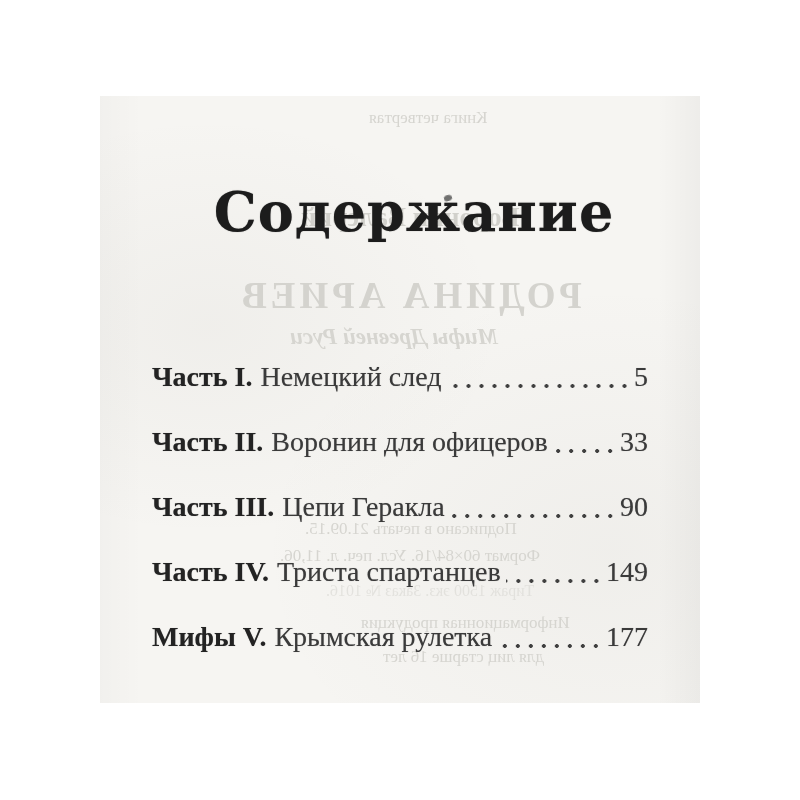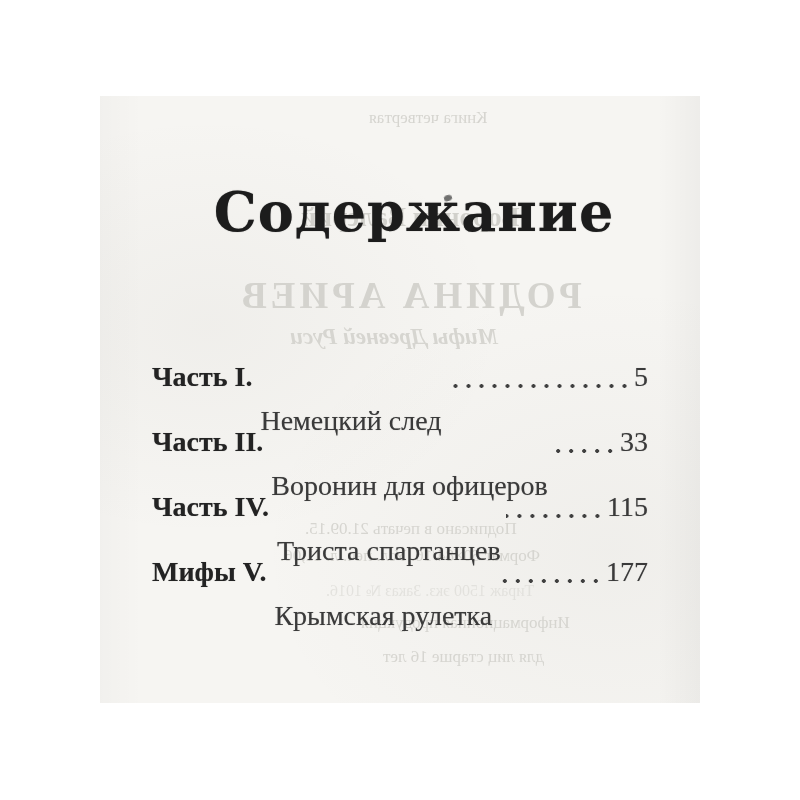--- a/index.html
+++ b/index.html
@@ -41,21 +41,21 @@
     position:absolute; top:42px; left:0; width:100%;
     text-align:center; transform:translateX(14px);
     font-family:"DejaVu Serif", serif; font-weight:bold;
     font-size:54px; line-height:60px; letter-spacing:1px;
     color:#1c1c1c; text-shadow:0 0 1px rgba(0,0,0,0.45);margin-top:44px;
   }
 
   
   .toc { position:absolute; top:266px; left:52px; right:52px; }
   .row {
-    display:flex; align-items:flex-start;
+    display:flex; align-items:flex-end;
     height:30px; margin-bottom:35px;
     font-size:28px; line-height:30px;
     color:#3a3a3a; text-shadow:0 0 0.8px rgba(60,60,60,0.45);
   }
   .part { font-weight:700; color:#232323; margin-right:8px; white-space:nowrap; }
   .etitle { white-space:nowrap;margin-top:44px; }
   .dots {
     flex:1 1 auto; align-self:flex-end;
     height:8px; margin:0 0 2px 5px; min-width:20px;
     background-image: radial-gradient(circle at 3px 4px, #3f3f3f 1.7px, rgba(0,0,0,0) 2.2px);
@@ -100,26 +100,32 @@
         <span class="pnum">5</span>
       </div>
 
       <div class="row">
         <span class="part">Часть II.</span>
         <span class="etitle">Воронин для офицеров</span>
         <span class="dots"></span>
         <span class="pnum">33</span>
       </div>
 
+      <div class="row">
+        <span class="part">Часть III.</span>
+        <span class="etitle">Цепи Геракла</span>
+        <span class="dots"></span>
+        <span class="pnum">90</span>
+      </div>
 
       <div class="row">
         <span class="part">Часть IV.</span>
         <span class="etitle">Триста спартанцев</span>
         <span class="dots"></span>
-        <span class="pnum">115</span>
+        <span class="pnum">149</span>
       </div>
 
       <div class="row">
         <span class="part">Мифы V.</span>
         <span class="etitle">Крымская рулетка</span>
         <span class="dots"></span>
         <span class="pnum">177</span>
       </div>
 
     </div>

